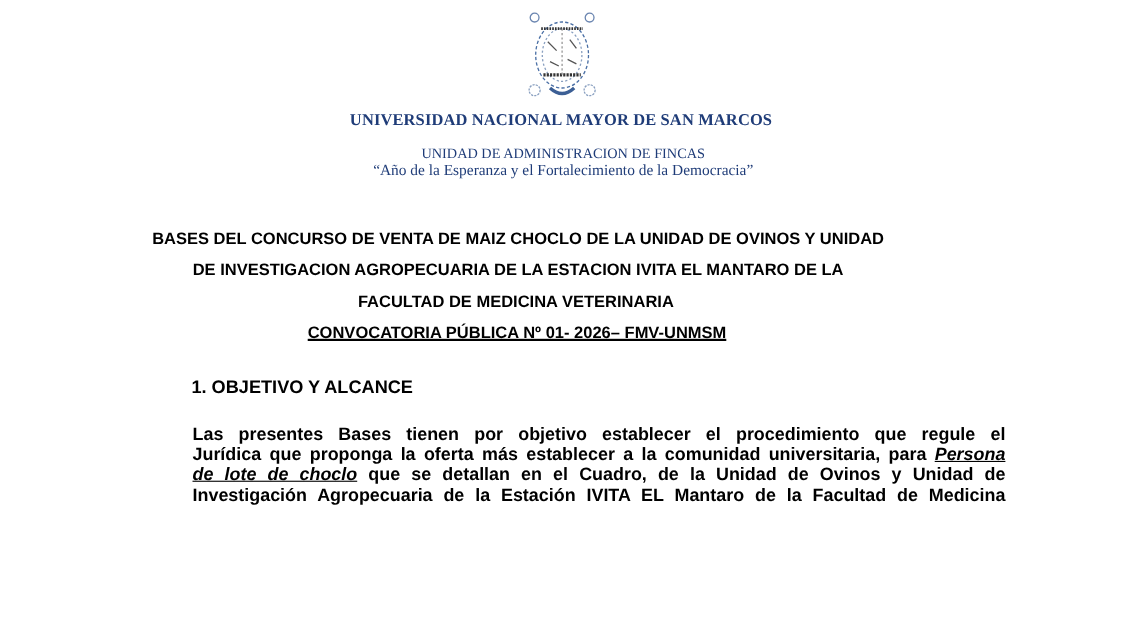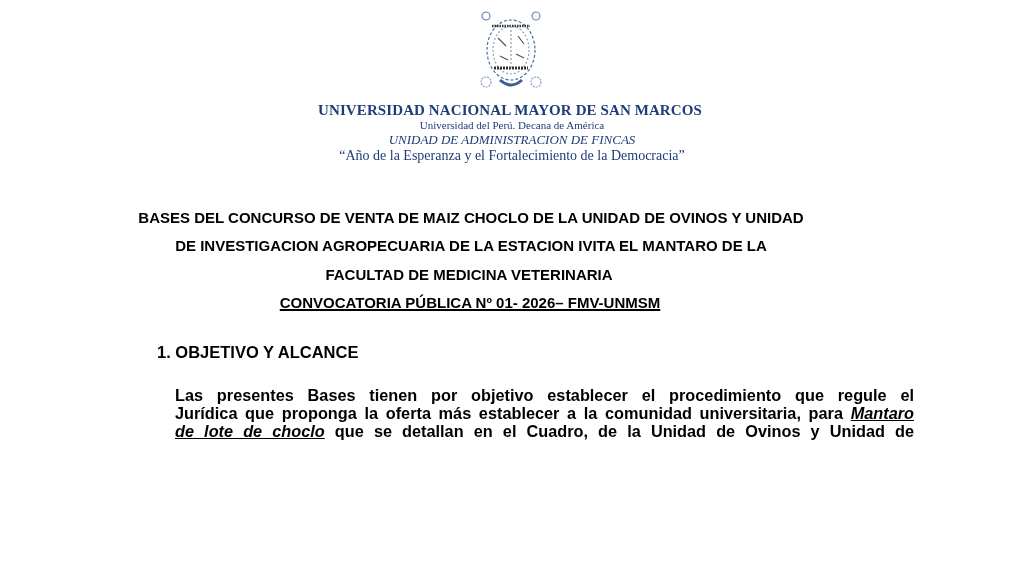--- a/index.html
+++ b/index.html
@@ -8,30 +8,30 @@
     background: #ffffff; position: relative;
     font-family: "Liberation Sans", sans-serif;
     color: #000;
   }
   .page { position: absolute; left: 0; top: 0; width: 1024px; height: 488px; overflow: hidden; }
   .logo { position: absolute; left: 478px; top: 6px; width: 66px; height: 86px; }
   .hdr { position: absolute; left: 0; width: 1024px; text-align: center; color: #1f3c78;
          font-family: "Liberation Serif", serif; white-space: nowrap; }
   .hdr1 { top: 102px; font-size: 15px; font-weight: bold; letter-spacing: 0.1px; left: -2px; }
   .hdr2 { top: 119px; font-size: 11px; }
-  .hdr3 { top: 132px; font-size: 13px; font-style: italic; }
+  .hdr3 { top: 132px; font-size: 13px; }
   .hdr4 { top: 148px; font-size: 14px; }
   .title { position: absolute; left: 0; width: 1024px; text-align: center; font-weight: bold;
            font-size: 15px; white-space: nowrap; }
   .t1 { top: 209px; left: -41px; }
   .t2 { top: 237px; left: -41px; }
   .t3 { top: 266px; left: -43px; }
   .t4 { top: 294px; left: -42px; text-decoration: underline; text-decoration-thickness: 2px; }
   .sec { position: absolute; font-weight: bold; font-size: 16.5px; white-space: nowrap; }
-  .s1 { left: 157px; top: 343px; }
+  .s1 { left: 174px; top: 343px; }
   .s2 { left: 163px; top: 530px; }
   .para { position: absolute; left: 175px; width: 739px; font-size: 16.3px; line-height: 18.2px; font-weight: bold; }
   .line { display: block; text-align: justify; text-align-last: justify; white-space: nowrap; height: 18.2px; }
   .line.last { text-align-last: left; }
   .uitalic { font-style: italic; text-decoration: underline; }
   .p1 { top: 386px; }
   .p2 { top: 567px; }
 </style>
 </head>
 <body>
@@ -48,35 +48,35 @@
       <path d="M22 74 Q33 84 44 74" stroke="#3c5f95" stroke-width="3"></path>
       <circle cx="8" cy="10" r="4" stroke="#6a85b0"></circle>
       <circle cx="58" cy="10" r="4" stroke="#6a85b0"></circle>
       <circle cx="8" cy="76" r="5" stroke="#8aa0c0" stroke-dasharray="2 1"></circle>
       <circle cx="58" cy="76" r="5" stroke="#8aa0c0" stroke-dasharray="2 1"></circle>
       <path d="M20 32 L28 40 M40 30 L46 38 M22 50 L30 54 M38 48 L46 52" stroke="#555"></path>
     </g>
   </svg>
 
   <div class="hdr hdr1">UNIVERSIDAD NACIONAL MAYOR DE SAN MARCOS</div>
-  <div class="hdr hdr2">Universidad del Perú. Decana de América</div>
   <div class="hdr hdr3">UNIDAD DE ADMINISTRACION DE FINCAS</div>
   <div class="hdr hdr4">“Año de la Esperanza y el Fortalecimiento de la Democracia”</div>
 
   <div class="title t1">BASES DEL CONCURSO DE VENTA DE MAIZ CHOCLO DE LA UNIDAD DE OVINOS Y UNIDAD</div>
   <div class="title t2">DE INVESTIGACION AGROPECUARIA DE LA ESTACION IVITA EL MANTARO DE LA</div>
   <div class="title t3">FACULTAD DE MEDICINA VETERINARIA</div>
   <div class="title t4">CONVOCATORIA PÚBLICA Nº 01- 2026– FMV-UNMSM</div>
 
   <div class="sec s1">1. OBJETIVO Y ALCANCE</div>
 
   <div class="para p1">
     <span class="line">Las presentes Bases tienen por objetivo establecer el procedimiento que regule el</span>
-    <span class="line"><span>Jurídica que proponga la oferta más establecer a la comunidad universitaria, para </span><span class="uitalic">Mantaro</span></span>
+    <span class="line"><span>Jurídica que proponga la oferta más establecer a la comunidad universitaria, para </span><span class="uitalic">Persona</span></span>
     <span class="line"><span class="uitalic">de lote de choclo</span><span> que se  detallan en  el Cuadro, de la Unidad de Ovinos y Unidad de</span></span>
+    <span class="line">Investigación Agropecuaria de la Estación IVITA EL Mantaro de la Facultad de Medicina</span>
   </div>
 
   <div class="sec s2">3.  FINALIDAD</div>
 
   <div class="para p2">
     <span class="line">La presente subasta tiene por finalidad que la universidad pueda comercializar los</span>
   </div>
 
 </div>
 

